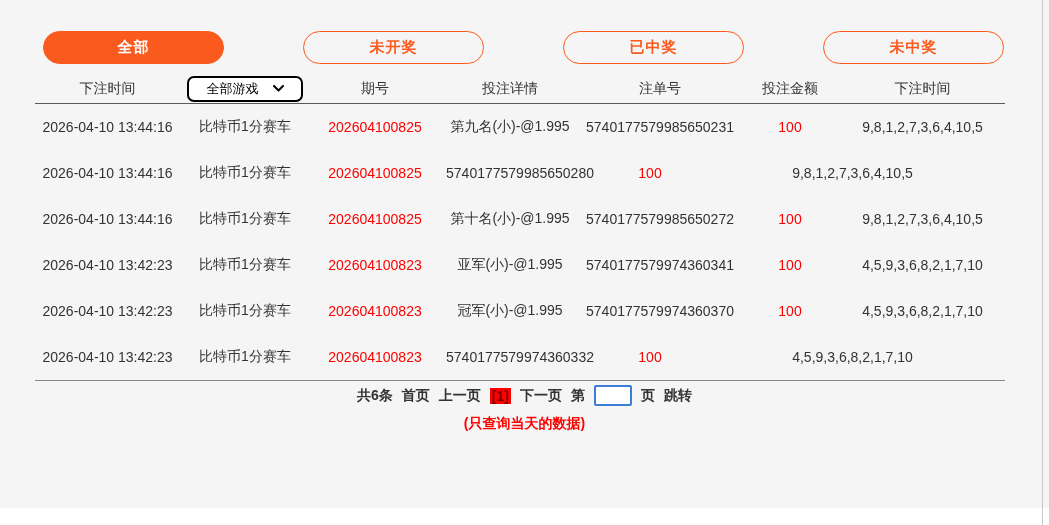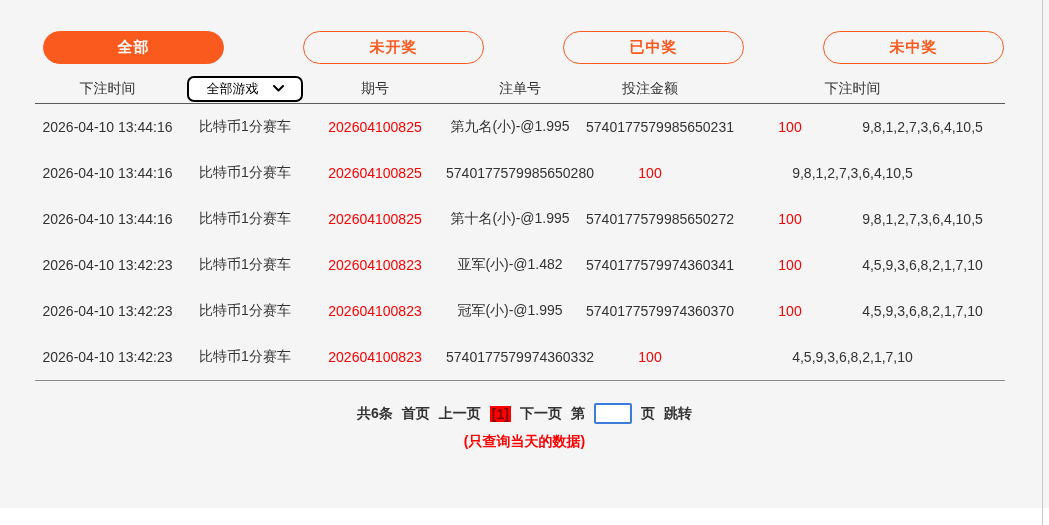--- a/index.html
+++ b/index.html
@@ -118,21 +118,21 @@
     height:46px;
     font-size:14px;
     color:var(--text);
   }
   .tbody{
     border-bottom:1px solid #8a8a8a;
   }
   .red{color:var(--red);}
   
   .pagination{
-    margin-top:22px;
+    margin-top:4px;
     display:flex;
     align-items:center;
     justify-content:center;
     gap:9px;
     font-size:14px;
     font-weight:bold;
     color:#333;
   }
   .page-link{cursor:pointer;}
   .current-page{
@@ -180,20 +180,21 @@
           <div class="game-select">
             <span>全部游戏</span>
             <span class="chevron">
               <svg width="11" height="7" viewBox="0 0 11 7">
                   <path d="M1 1l4.5 4.5L10 1" stroke="#000" stroke-width="2" fill="none" stroke-linecap="round" stroke-linejoin="round"></path>
                 </svg>
             </span>
           </div>
         </div>
         <div class="cell col-issue">期号</div>
+        <div class="cell col-details">投注详情</div>
         <div class="cell col-betno">注单号</div>
         <div class="cell col-amount">投注金额</div>
         <div class="cell col-result">下注时间</div>
       </div>
 
       <div class="tbody">
         <div class="row">
           <div class="cell col-time">2026-04-10 13:44:16</div>
           <div class="cell col-game">比特币1分赛车</div>
           <div class="cell col-issue red">202604100825</div>
@@ -219,21 +220,21 @@
           <div class="cell col-details">第十名(小)-@1.995</div>
           <div class="cell col-betno">5740177579985650272</div>
           <div class="cell col-amount red">100</div>
           <div class="cell col-result">9,8,1,2,7,3,6,4,10,5</div>
         </div>
 
         <div class="row">
           <div class="cell col-time">2026-04-10 13:42:23</div>
           <div class="cell col-game">比特币1分赛车</div>
           <div class="cell col-issue red">202604100823</div>
-          <div class="cell col-details">亚军(小)-@1.482</div>
+          <div class="cell col-details">亚军(小)-@1.995</div>
           <div class="cell col-betno">5740177579974360341</div>
           <div class="cell col-amount red">100</div>
           <div class="cell col-result">4,5,9,3,6,8,2,1,7,10</div>
         </div>
 
         <div class="row">
           <div class="cell col-time">2026-04-10 13:42:23</div>
           <div class="cell col-game">比特币1分赛车</div>
           <div class="cell col-issue red">202604100823</div>
           <div class="cell col-details">冠军(小)-@1.995</div>

